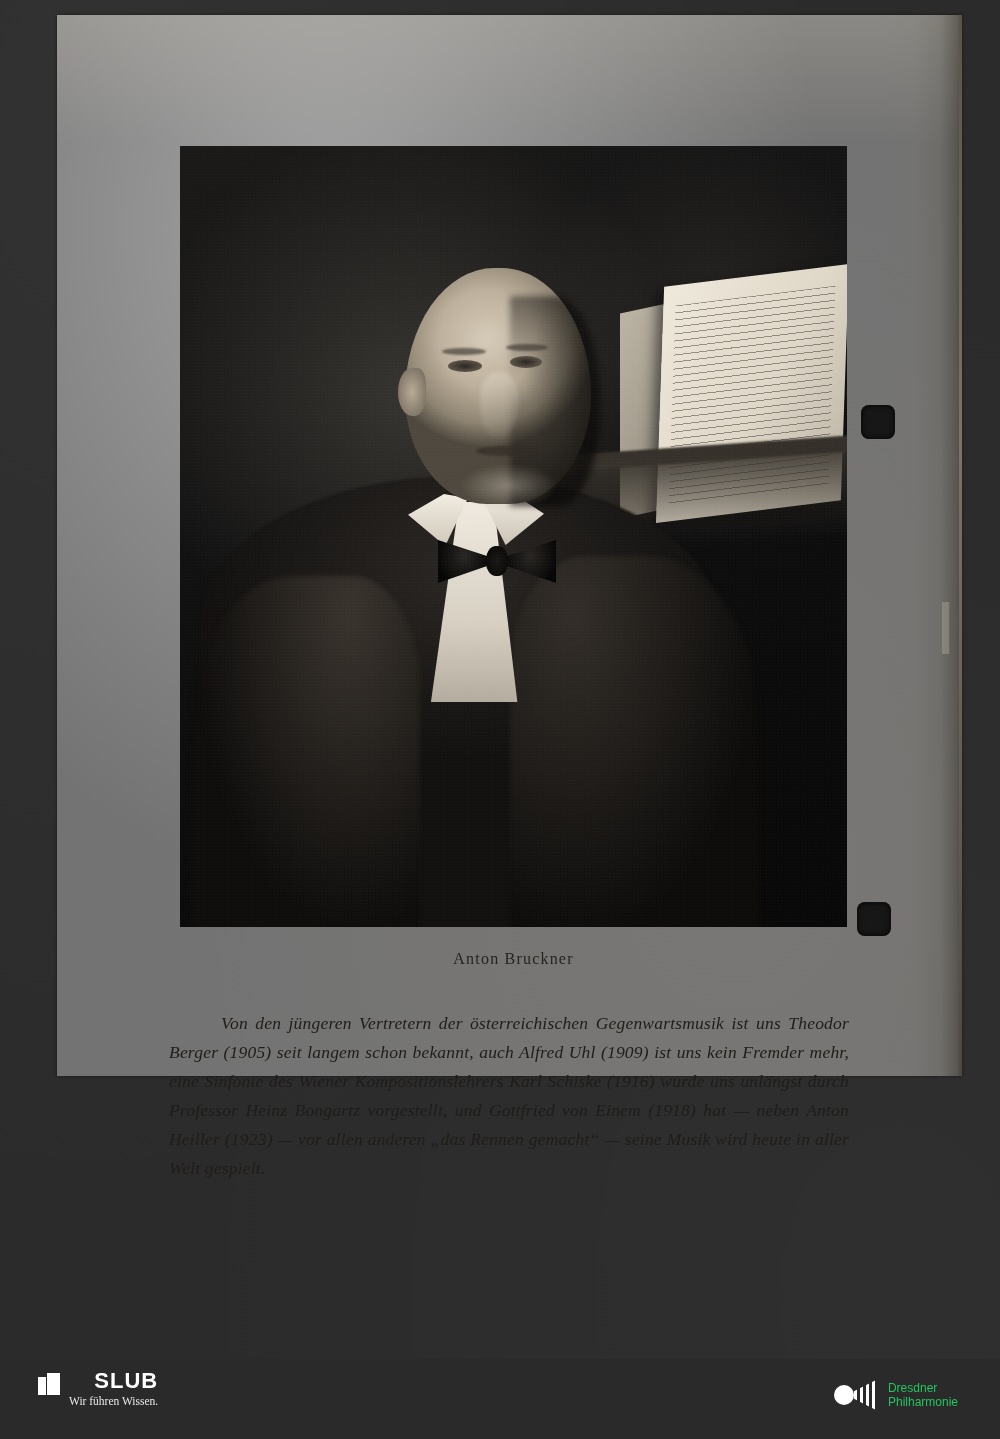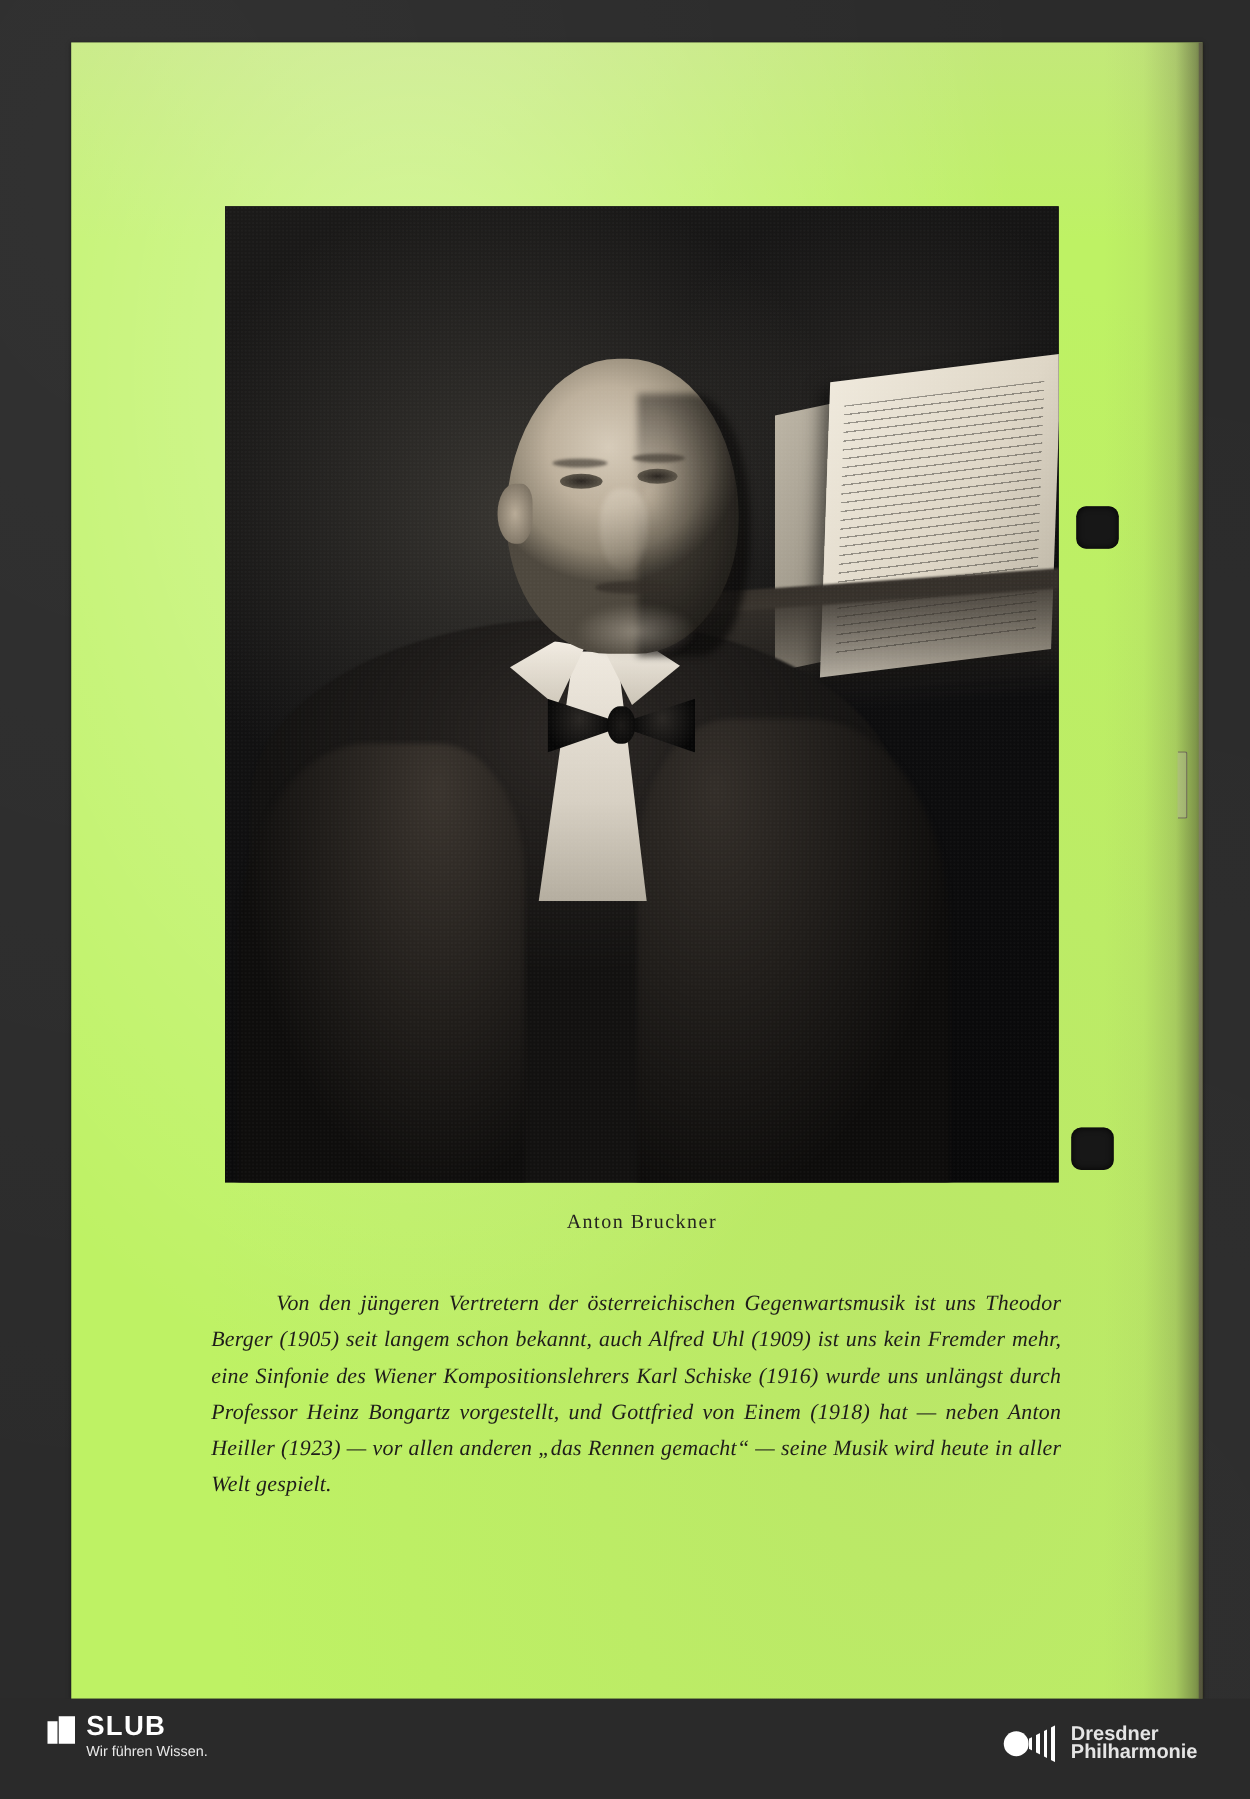--- a/index.html
+++ b/index.html
@@ -27,24 +27,24 @@
     inset:0;
     background:
       radial-gradient(ellipse at 10% 10%, rgba(255,255,255,0.03), rgba(0,0,0,0) 60%),
       radial-gradient(ellipse at 90% 90%, rgba(255,255,255,0.02), rgba(0,0,0,0) 60%);
   }
 
   
   #page-sheet {
     position: absolute;
     left: 57px;
-    top: 34px;
+    top: 15px;
     width: 905px;
-    height: 1325px;
-    background: #bef264;
+    height: 1061px;
+    background: #737373;
     box-shadow: 0 0 3px rgba(0,0,0,0.5);
   }
   
   #page-sheet::before {
     content: "";
     position: absolute;
     inset: 0;
     background:
       radial-gradient(ellipse at 30% 20%, rgba(255,255,255,0.35), rgba(255,255,255,0) 55%),
       radial-gradient(ellipse at 75% 80%, rgba(160,150,130,0.12), rgba(255,255,255,0) 60%),
@@ -362,30 +362,30 @@
     position: relative;
     margin-top: 3px;
   }
   #slub-mark i {
     position:absolute;
     display:block;
     background:#fff;
   }
   #slub-mark i.b1 { left:0; top:4px; width:8px; height:18px; }
   #slub-mark i.b2 { left:9px; top:0px; width:13px; height:22px; }
-  #slub-text-wrap { color:#fff; }
+  #slub-text-wrap { color:#fff;text-align:right; }
   #slub-wordmark {
     font-family:"Liberation Sans", sans-serif;
     font-weight:bold;
     font-size:22px;
     letter-spacing:1px;
     line-height:22px;
   }
   #slub-tagline {
-    font-family:Liberation Sans, sans-serif;
+    font-family:Liberation Serif, serif;
     font-size:11.5px;
     line-height:14px;
     margin-top:2px;
     color:#e9e9e9;
   }
   #dp-logo {
     position:absolute;
     right: 42px;
     top: 1378px;
     display:flex;
@@ -404,25 +404,25 @@
     border-radius:50%;
   }
   #dp-mark .rays {
     position:absolute;
     left:20px; top:1px;
     width:24px; height:32px;
     background: repeating-linear-gradient(90deg,#fff 0 3px, #2a2a2a 3px 6px);
     clip-path: polygon(0 38%, 100% 0, 100% 100%, 0 62%);
   }
   #dp-text {
-    color:#e5e5e5;
+    color:#22c55e;
     font-family:"Liberation Sans", sans-serif;
-    font-size:16px;
+    font-size:12px;
     line-height:14px;
-    font-weight:bold;
+    font-weight:normal;
   }
 </style>
 </head>
 <body>
 
 <div id="scan-background"></div>
 
 <div id="page-sheet">
 
   <div id="page-curl"></div>

